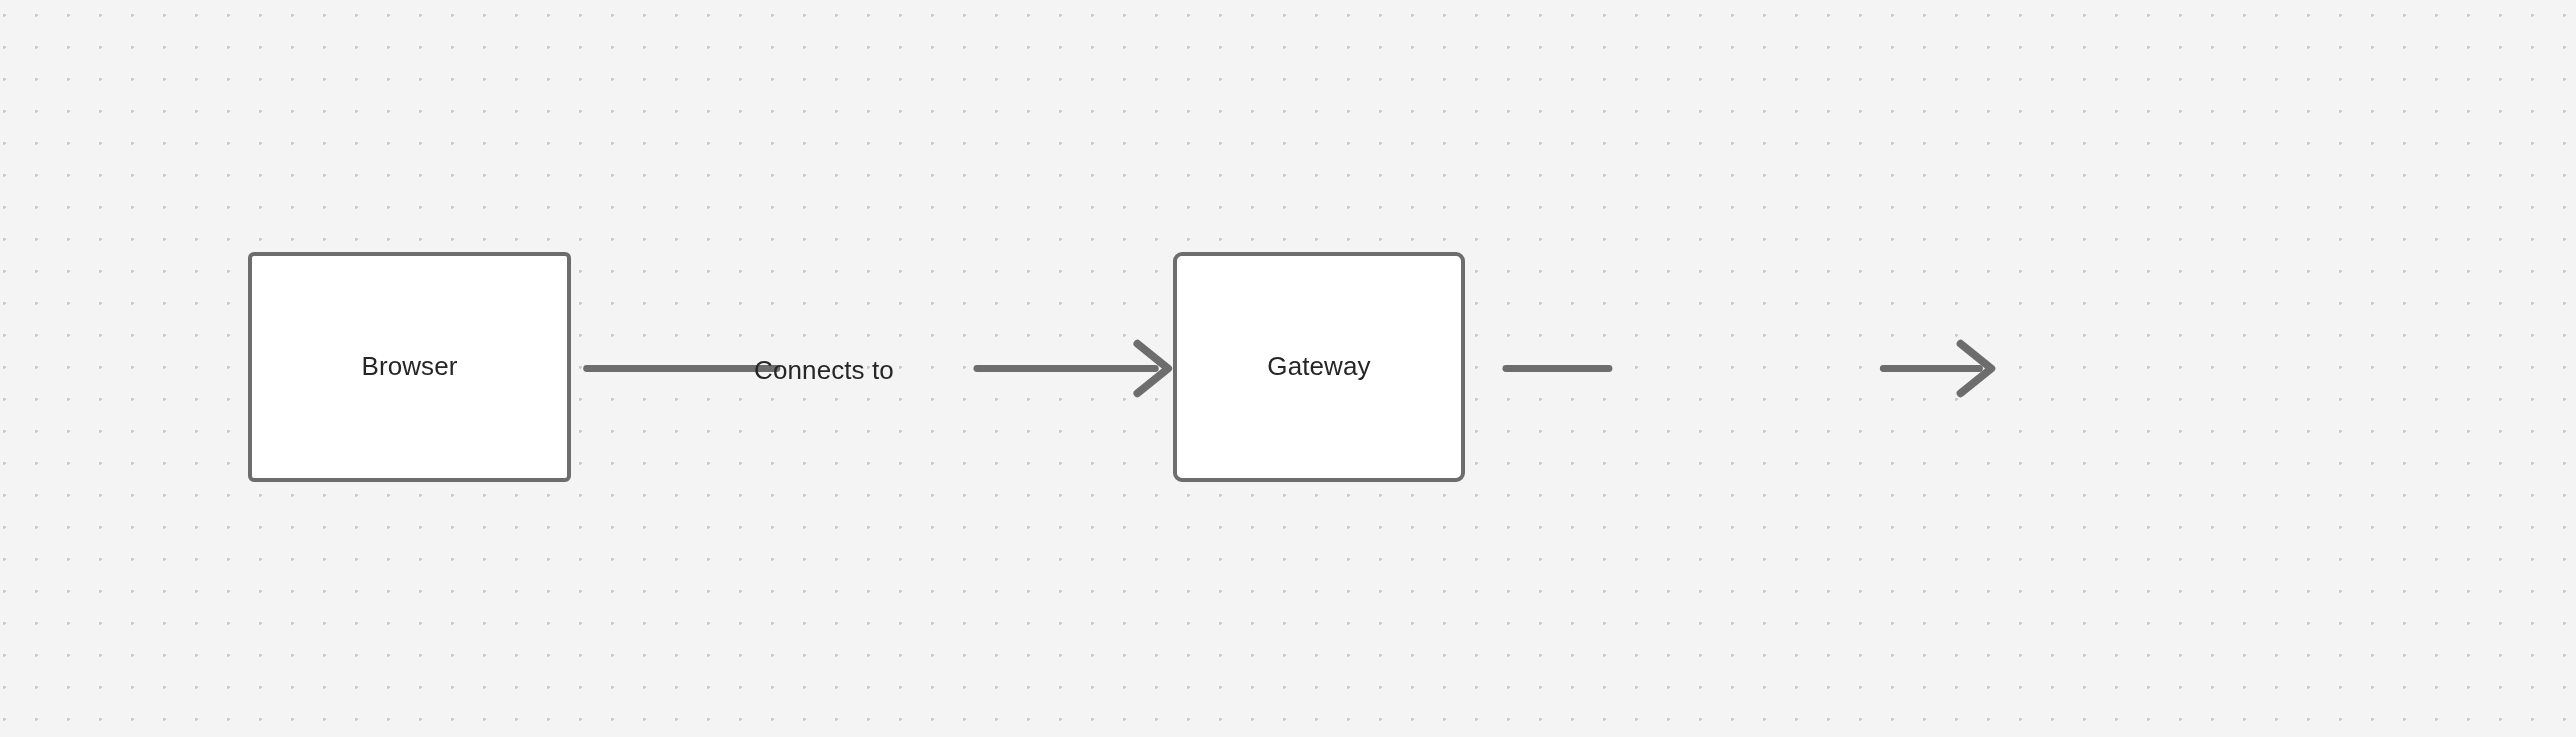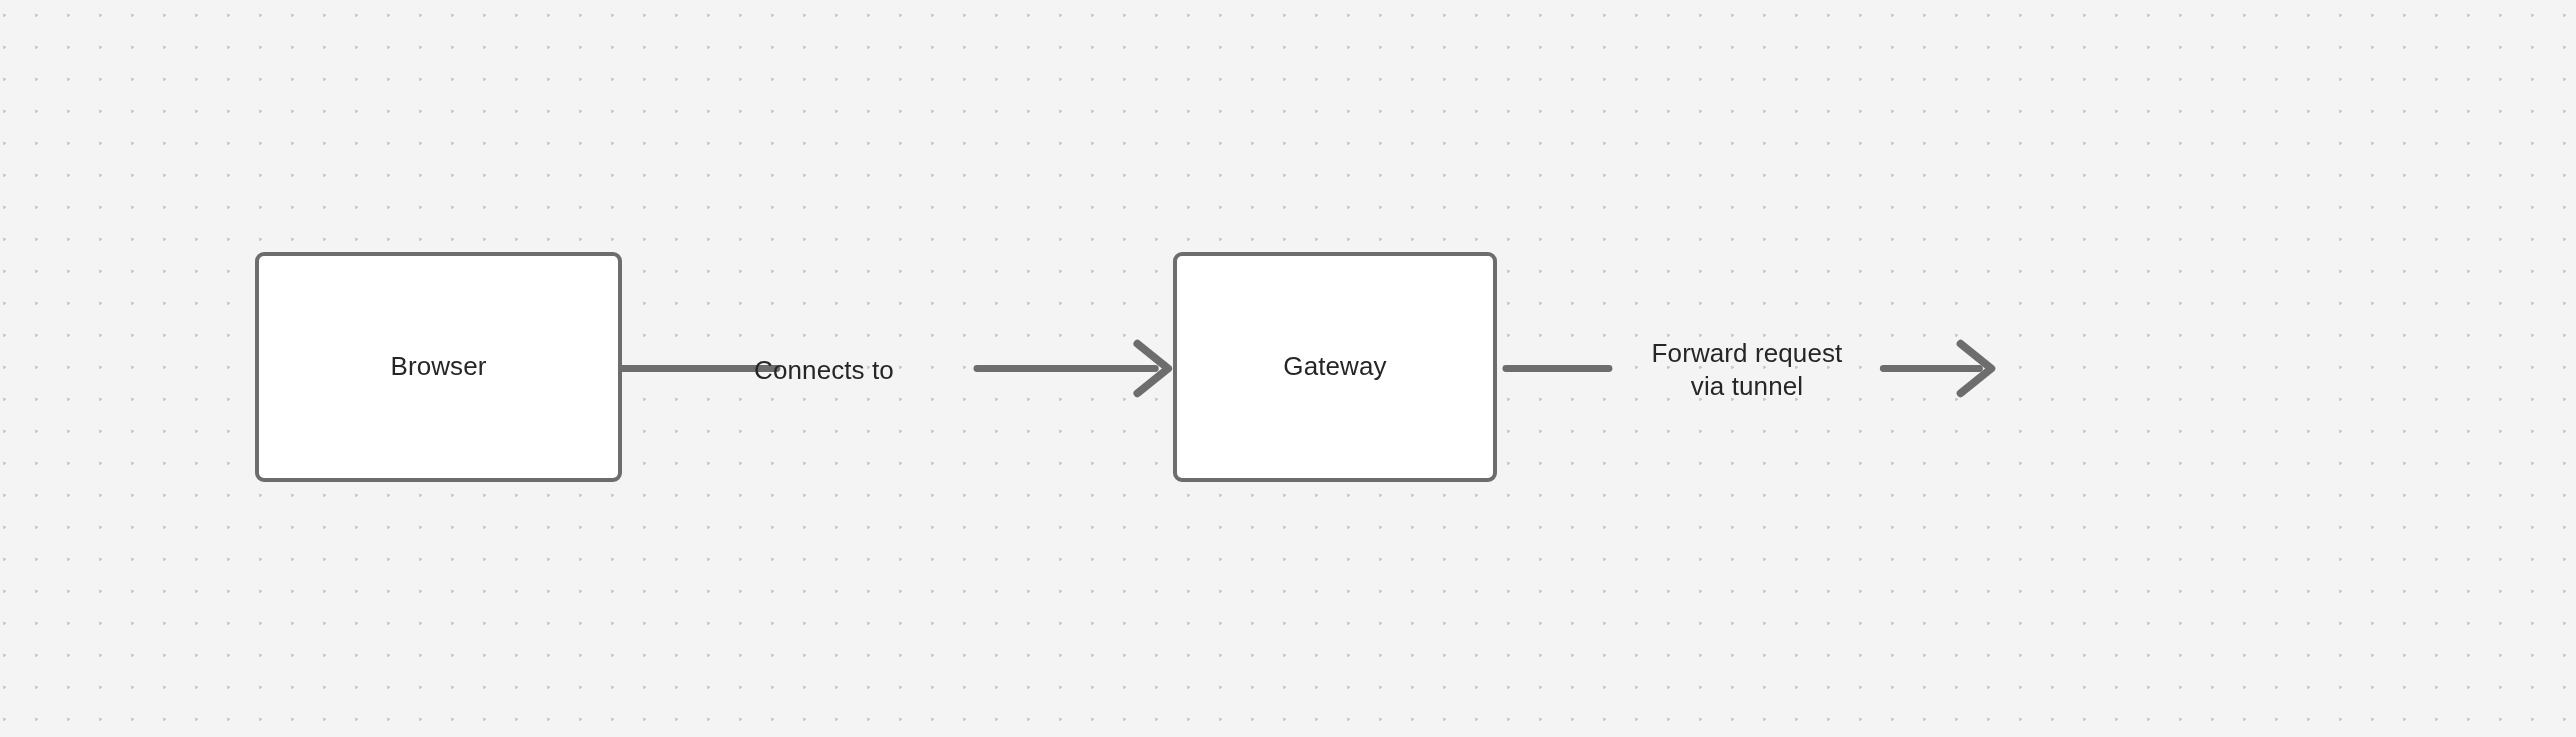--- a/index.html
+++ b/index.html
@@ -46,22 +46,22 @@
     justify-content: center;
   }
   .node-label {
     font-size: 26px;
     line-height: 1.2;
     color: #262626;
     letter-spacing: 0.1px;
     white-space: nowrap;
   }
 
-  #node-browser { left: 255px;  top: 252px; width: 367px; height: 230px; }
-  #node-gateway { left: 1173px; top: 252px; width: 324px; height: 230px; }
+  #node-browser { left: 248px;  top: 252px; width: 323px; height: 230px; border-radius: 6px; }
+  #node-gateway { left: 1173px; top: 252px; width: 292px; height: 230px; }
   #node-server  { left: 1996px; top: 252px; width: 324px; height: 230px; }
 
   
   .edge-label {
     position: absolute;
     font-size: 26px;
     line-height: 33px;
     color: #262626;
     text-align: center;
     white-space: pre;
@@ -95,17 +95,15 @@
     <span class="node-label">Browser</span>
   </div>
 
   <div class="node" id="node-gateway">
     <span class="node-label">Gateway</span>
   </div>
 
 
   <div class="edge-label" id="edge-label-1">Connects to</div>
 
-  <div class="edge-label" id="edge-label-2">Forward request
-via tunnel</div>
 
 </div>
 
 
 </body></html>

